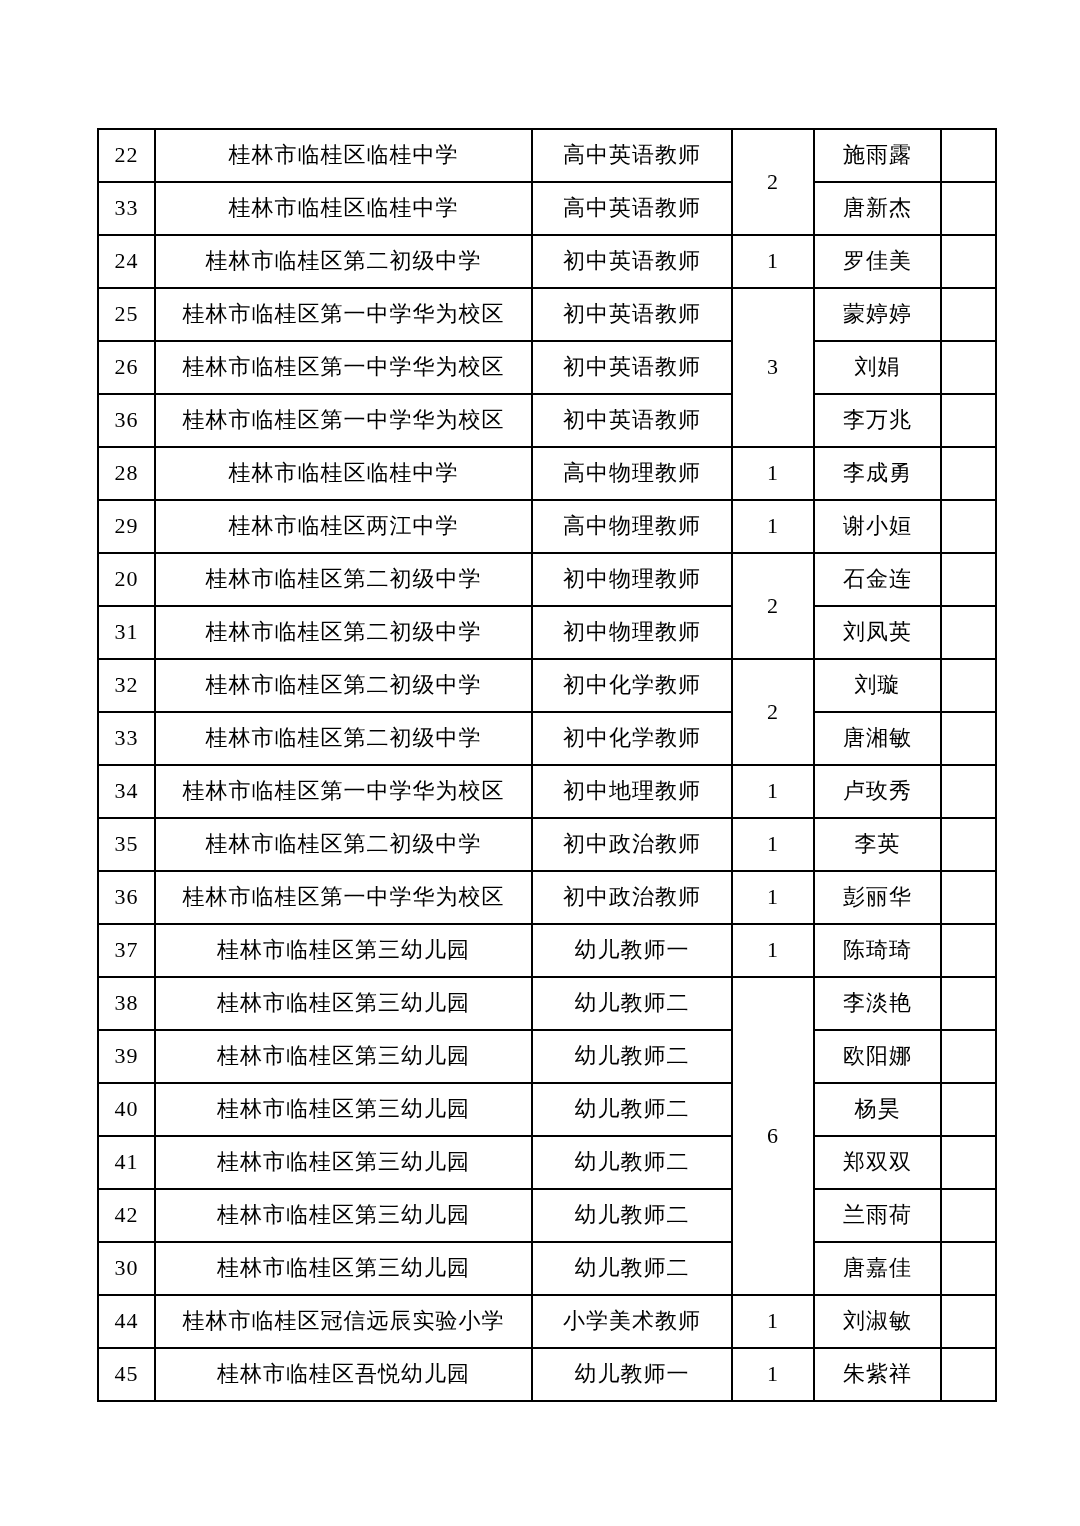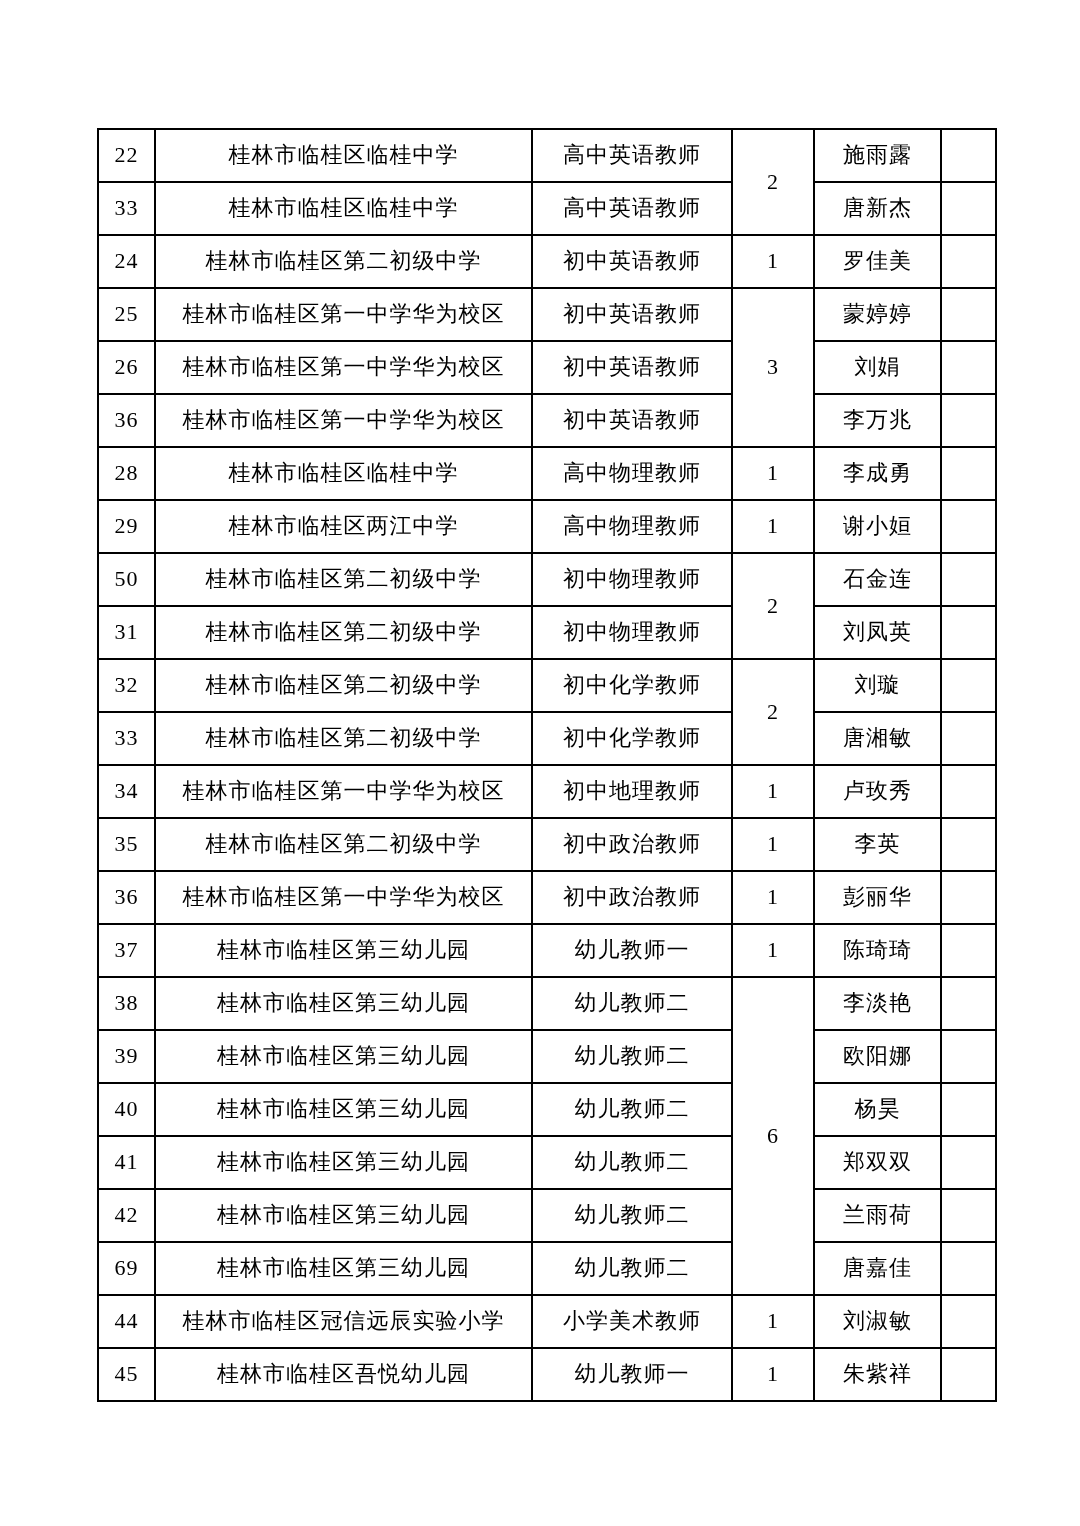--- a/index.html
+++ b/index.html
@@ -115,21 +115,21 @@
           </tr>
           <tr>
             <td class="c-idx">29</td>
             <td class="c-unit cn">桂林市临桂区两江中学</td>
             <td class="c-post cn">高中物理教师</td>
             <td class="c-num">1</td>
             <td class="c-name cn">谢小姮</td>
             <td class="c-blank"></td>
           </tr>
           <tr>
-            <td class="c-idx">50</td>
+            <td class="c-idx">20</td>
             <td class="c-unit cn">桂林市临桂区第二初级中学</td>
             <td class="c-post cn">初中物理教师</td>
             <td class="c-num" rowspan="2">2</td>
             <td class="c-name cn">石金连</td>
             <td class="c-blank"></td>
           </tr>
           <tr>
             <td class="c-idx">31</td>
             <td class="c-unit cn">桂林市临桂区第二初级中学</td>
             <td class="c-post cn">初中物理教师</td>
@@ -213,21 +213,21 @@
             <td class="c-blank"></td>
           </tr>
           <tr>
             <td class="c-idx">42</td>
             <td class="c-unit cn">桂林市临桂区第三幼儿园</td>
             <td class="c-post cn">幼儿教师二</td>
             <td class="c-name cn">兰雨荷</td>
             <td class="c-blank"></td>
           </tr>
           <tr>
-            <td class="c-idx">69</td>
+            <td class="c-idx">30</td>
             <td class="c-unit cn">桂林市临桂区第三幼儿园</td>
             <td class="c-post cn">幼儿教师二</td>
             <td class="c-name cn">唐嘉佳</td>
             <td class="c-blank"></td>
           </tr>
           <tr>
             <td class="c-idx">44</td>
             <td class="c-unit cn">桂林市临桂区冠信远辰实验小学</td>
             <td class="c-post cn">小学美术教师</td>
             <td class="c-num">1</td>

